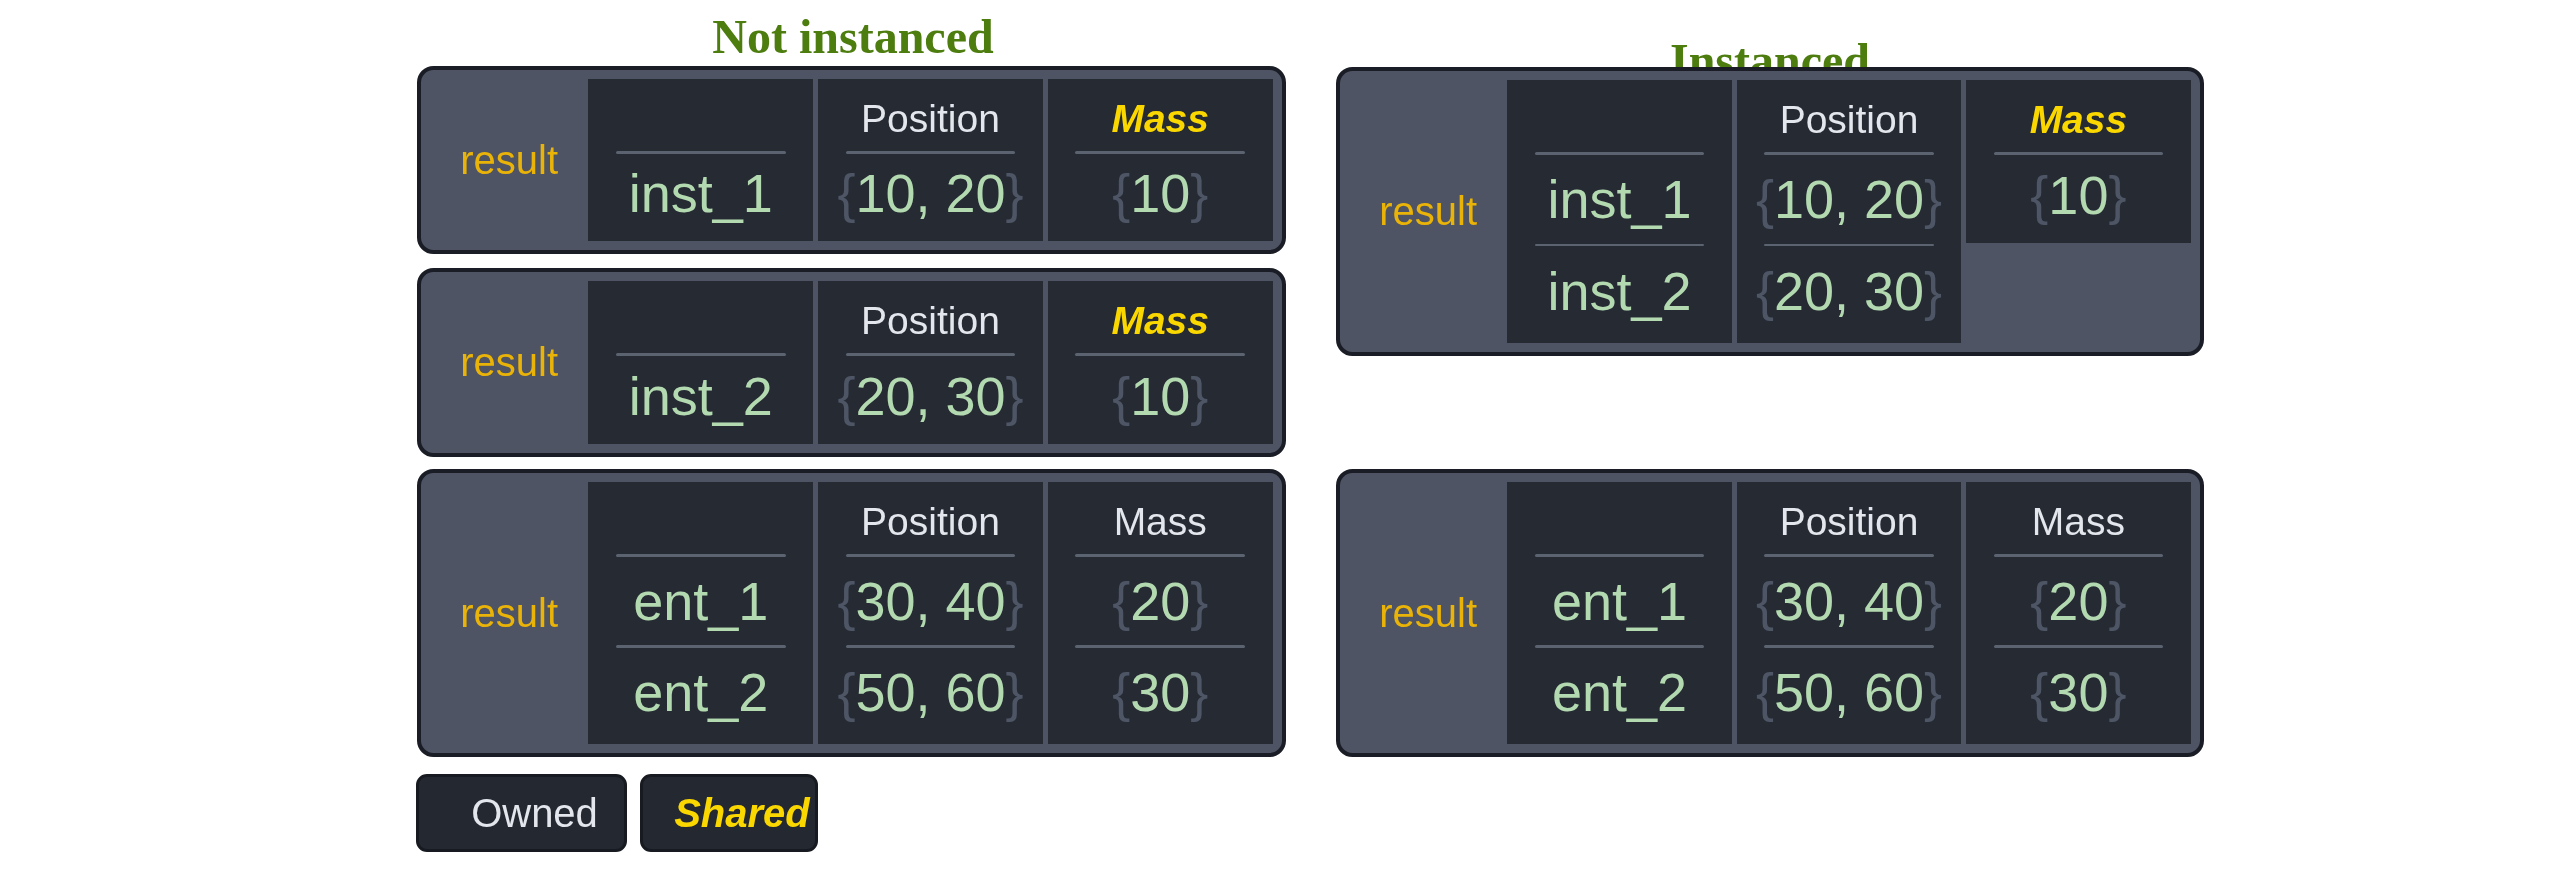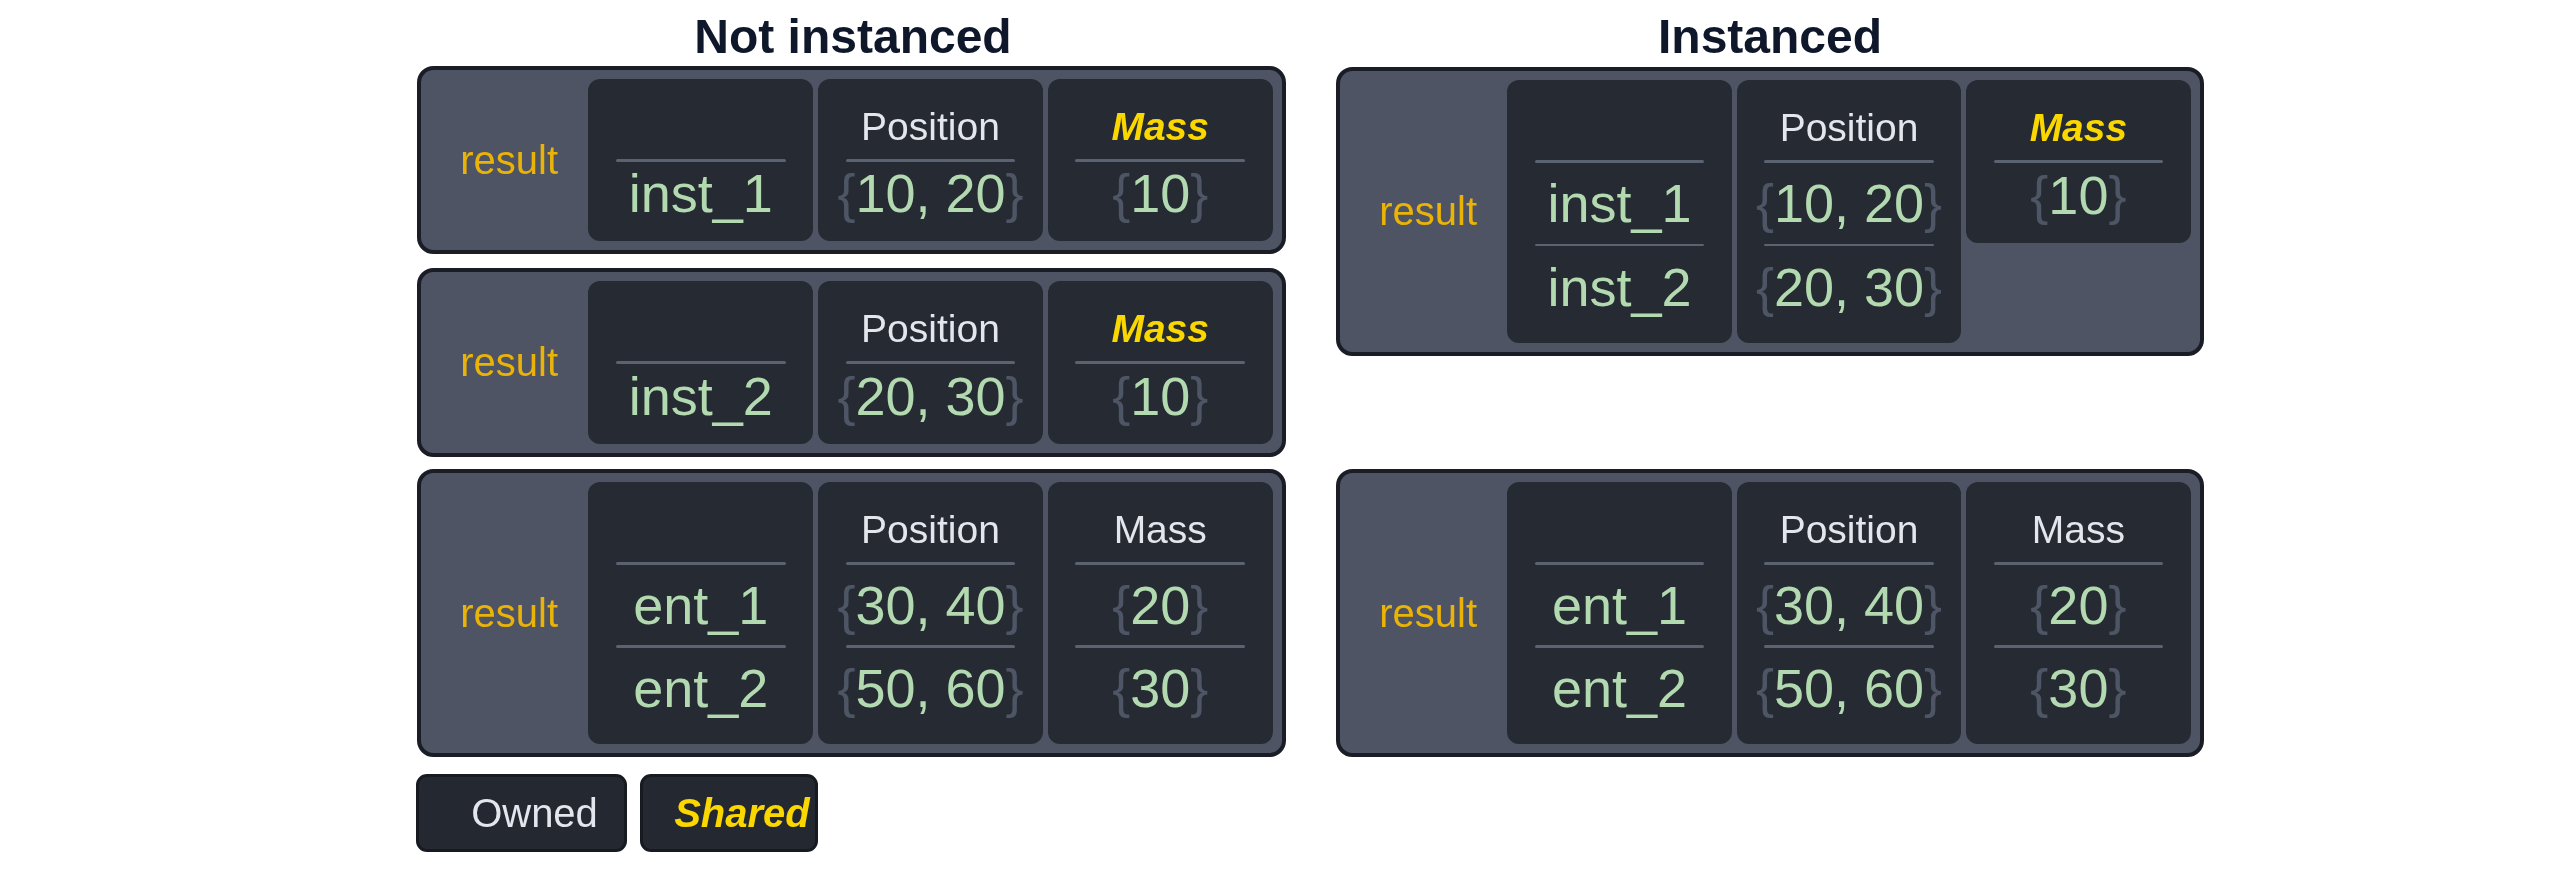--- a/index.html
+++ b/index.html
@@ -6,24 +6,24 @@
   body{
     width:2576px;height:870px;
     background:#ffffff;
     position:relative;
     font-family:"Liberation Sans", sans-serif;
     overflow:hidden;
   }
   .col-title{
     position:absolute;top:11px;height:51px;line-height:51px;
     text-align:center;
-    font-size:48px;font-weight:bold;color:#0f172a;
+    font-size:48px;font-weight:bold;color:#4d7c0f;font-family:Liberation Serif, serif;
   }
   .col-title.left{left:419px;width:868px;}
-  .col-title.right{left:1336px;width:868px;}
+  .col-title.right{left:1336px;width:868px;margin-top:24px;}
 
   .panel{
     position:absolute;box-sizing:border-box;
     background:#4e5464;
     border:4.6px solid #1a1d25;
     border-radius:16.5px;
     padding:9.2px;
     display:flex;
   }
   .panel.left1{left:417px;top:66px;width:869px;height:188px;}
@@ -34,23 +34,23 @@
 
   .result-label{
     width:158px;flex:0 0 158px;
     display:flex;align-items:center;justify-content:center;
     font-size:40px;color:#eab308;
   }
   .cells{flex:1;display:flex;gap:4.6px;}
   .cell{
     flex:1;
     background:#252a33;
-    border-radius:12px;
+    border-radius:0;
     display:flex;flex-direction:column;
-    padding:16px 13px;box-sizing:border-box;
+    padding:8px 13px;box-sizing:border-box;
     min-width:0;
   }
   .cell--short{align-self:flex-start;height:163px;width:100%;}
   .cell-header{
     height:64px;flex:0 0 64px;
     display:flex;align-items:center;justify-content:center;
     font-size:39px;color:#e3e6ec;
   }
   .cell-header.shared{color:#fbd700;font-style:italic;font-weight:bold;}
   .hr{height:2.8px;flex:0 0 2.8px;background:#5b6270;margin:0 14.7px;border-radius:1.8px;}

